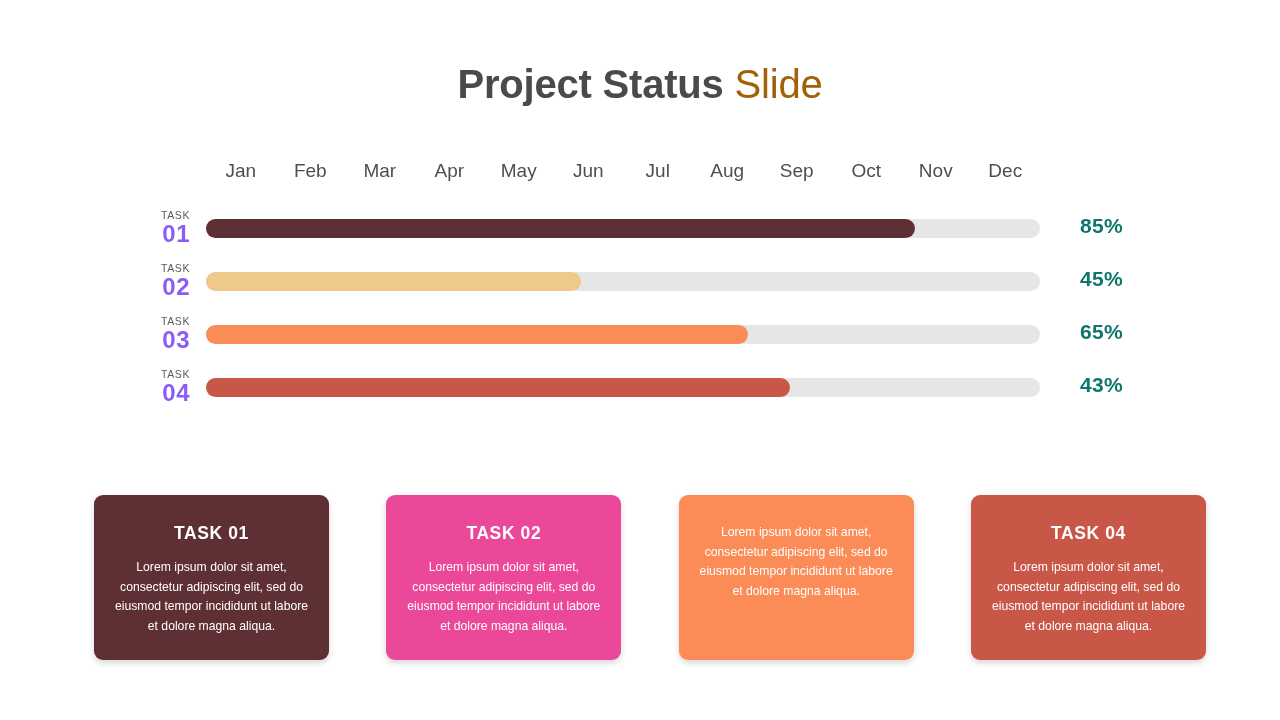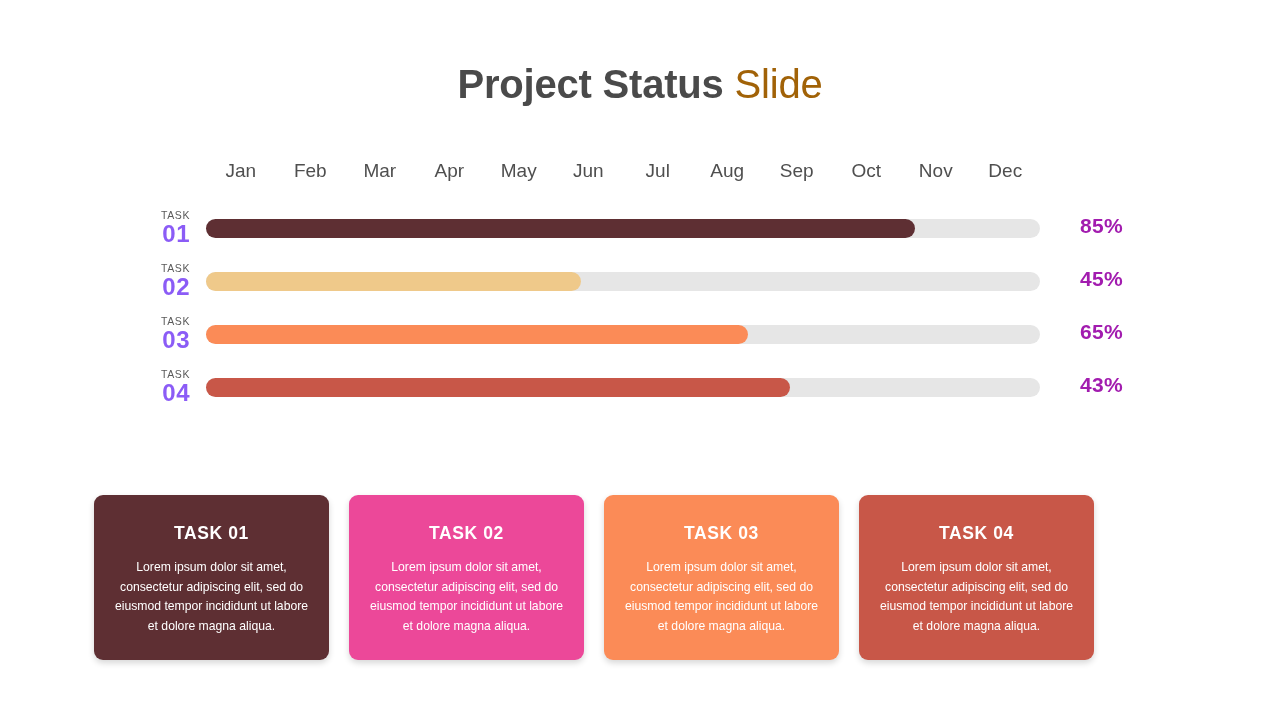--- a/index.html
+++ b/index.html
@@ -108,30 +108,30 @@
     top: 0;
     height: 19px;
     border-radius: 10px;
   }
   .pct {
     position: absolute;
     left: 1080px;
     top: 6px;
     font-size: 21px;
     font-weight: bold;
-    color: #a21caf;
+    color: #0f766e;
     letter-spacing: 0.3px;
   }
 
   
   .cards {
     position: absolute;
     left: 94px;
     top: 495px;
-    width: 1000px;
+    width: 1112px;
     display: flex;
     justify-content: space-between;
   }
   .card {
     width: 235px;
     height: 165px;
     border-radius: 9px;
     box-sizing: border-box;
     padding: 28px 16px 0 16px;
     text-align: center;
@@ -222,20 +222,19 @@
 <div class="cards" id="task-cards">
     <div class="card" style="background: rgb(94, 47, 51);">
       <div class="card-title">TASK 01</div>
       <div class="card-body">Lorem ipsum dolor sit amet, consectetur adipiscing elit, sed do eiusmod tempor incididunt ut labore et dolore magna aliqua.</div>
     </div>
     <div class="card" style="background: #ec4899;">
       <div class="card-title">TASK 02</div>
       <div class="card-body">Lorem ipsum dolor sit amet, consectetur adipiscing elit, sed do eiusmod tempor incididunt ut labore et dolore magna aliqua.</div>
     </div>
     <div class="card" style="background: rgb(251, 139, 87);">
-      <div class="card-title">TASK 03</div>
       <div class="card-body">Lorem ipsum dolor sit amet, consectetur adipiscing elit, sed do eiusmod tempor incididunt ut labore et dolore magna aliqua.</div>
     </div>
     <div class="card" style="background: rgb(200, 87, 72);">
       <div class="card-title">TASK 04</div>
       <div class="card-body">Lorem ipsum dolor sit amet, consectetur adipiscing elit, sed do eiusmod tempor incididunt ut labore et dolore magna aliqua.</div>
     </div>
   </div>
 
 </body></html>

